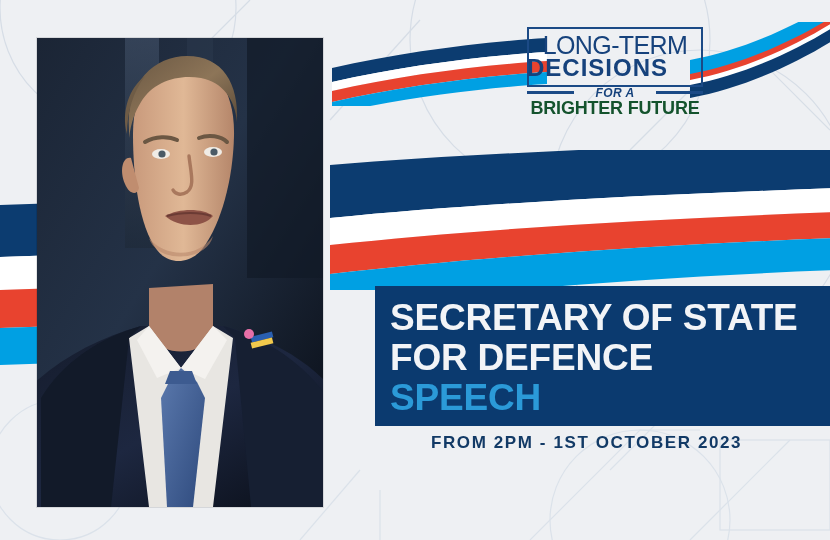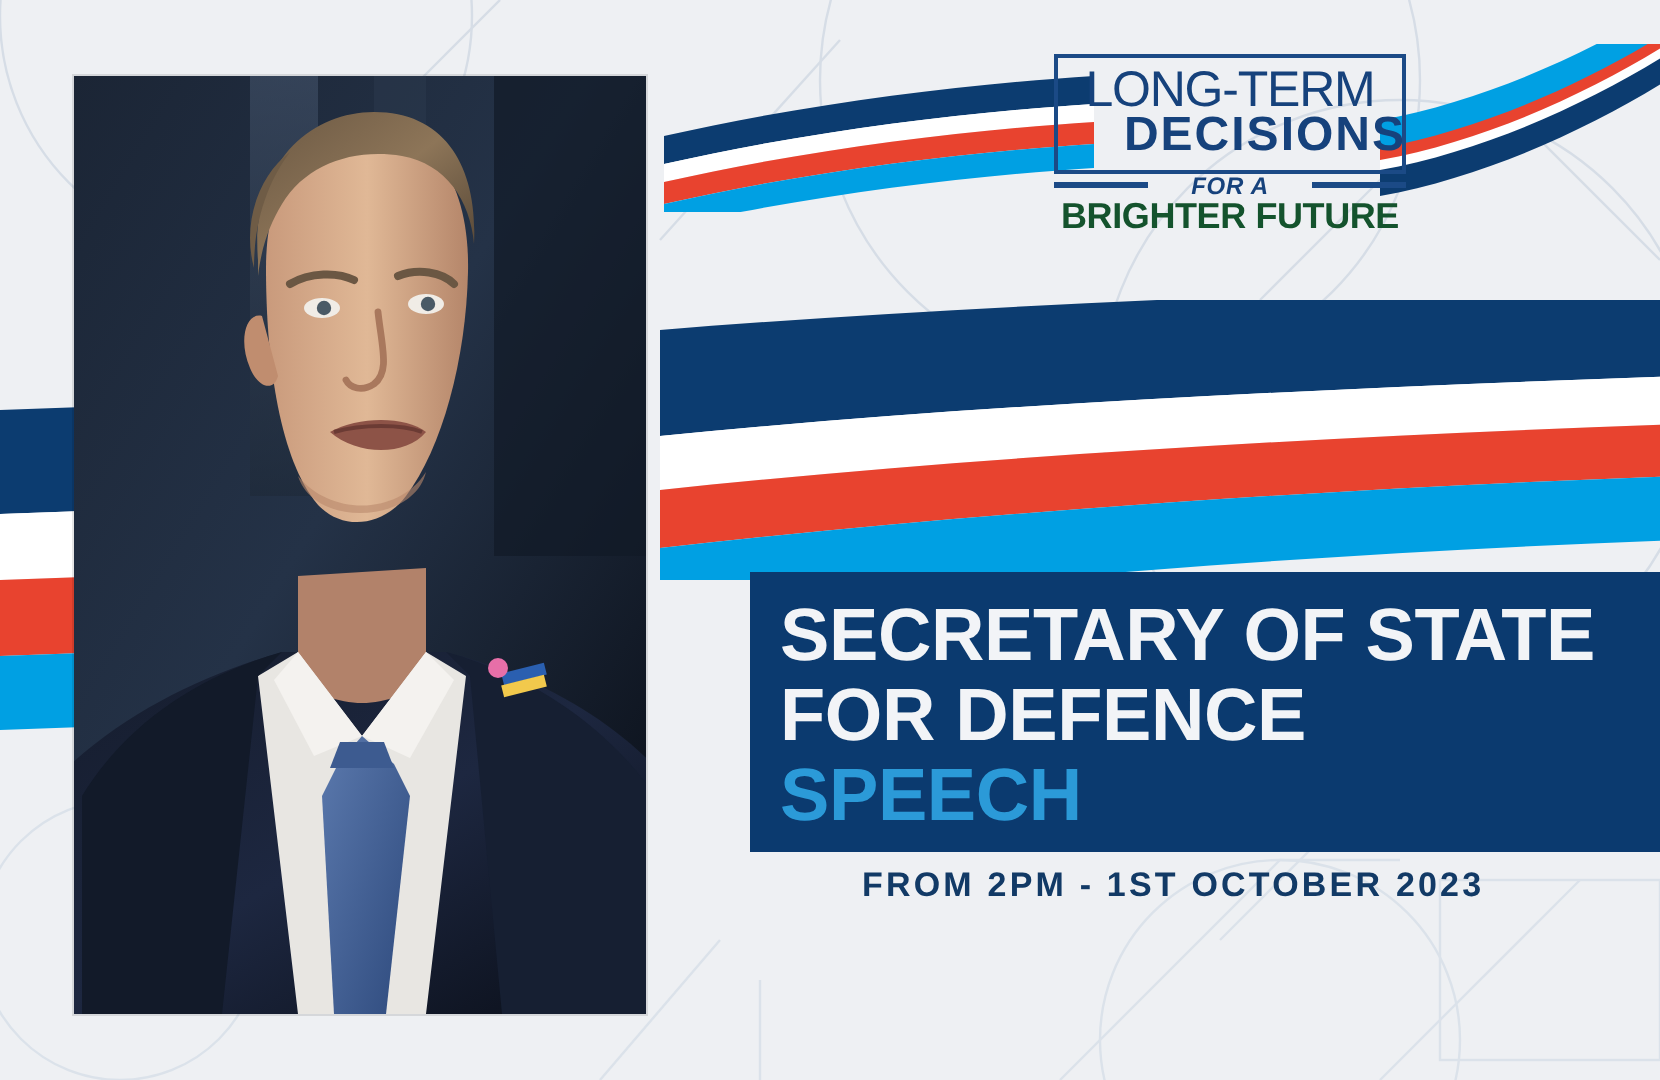--- a/index.html
+++ b/index.html
@@ -91,21 +91,21 @@
   .logo-box{
     position:absolute;left:0;top:0;width:176px;height:60px;
     border:2.5px solid #1b4a86;box-sizing:border-box;
   }
   .logo-l1{
     position:absolute;left:0;right:0;top:5px;text-align:center;
     color:#16427c;font-weight:normal;font-size:25px;letter-spacing:-0.6px;
     line-height:26px;
   }
   .logo-l2{
-    position:absolute;left:0;right:0;top:28px;text-align:right;
+    position:absolute;left:0;right:0;top:28px;text-align:left;
     color:#16427c;font-weight:bold;font-size:24px;letter-spacing:1.0px;
     line-height:26px;
   }
   .logo-fora-wrap{
     position:absolute;left:0;right:0;top:58px;height:15px;
     display:flex;align-items:center;justify-content:center;gap:22px;
   }
   .logo-fora-wrap .rule{flex:1;height:2.5px;background:#1b4a86;}
   .logo-fora{
     color:#16427c;font-weight:bold;font-style:italic;font-size:12px;

